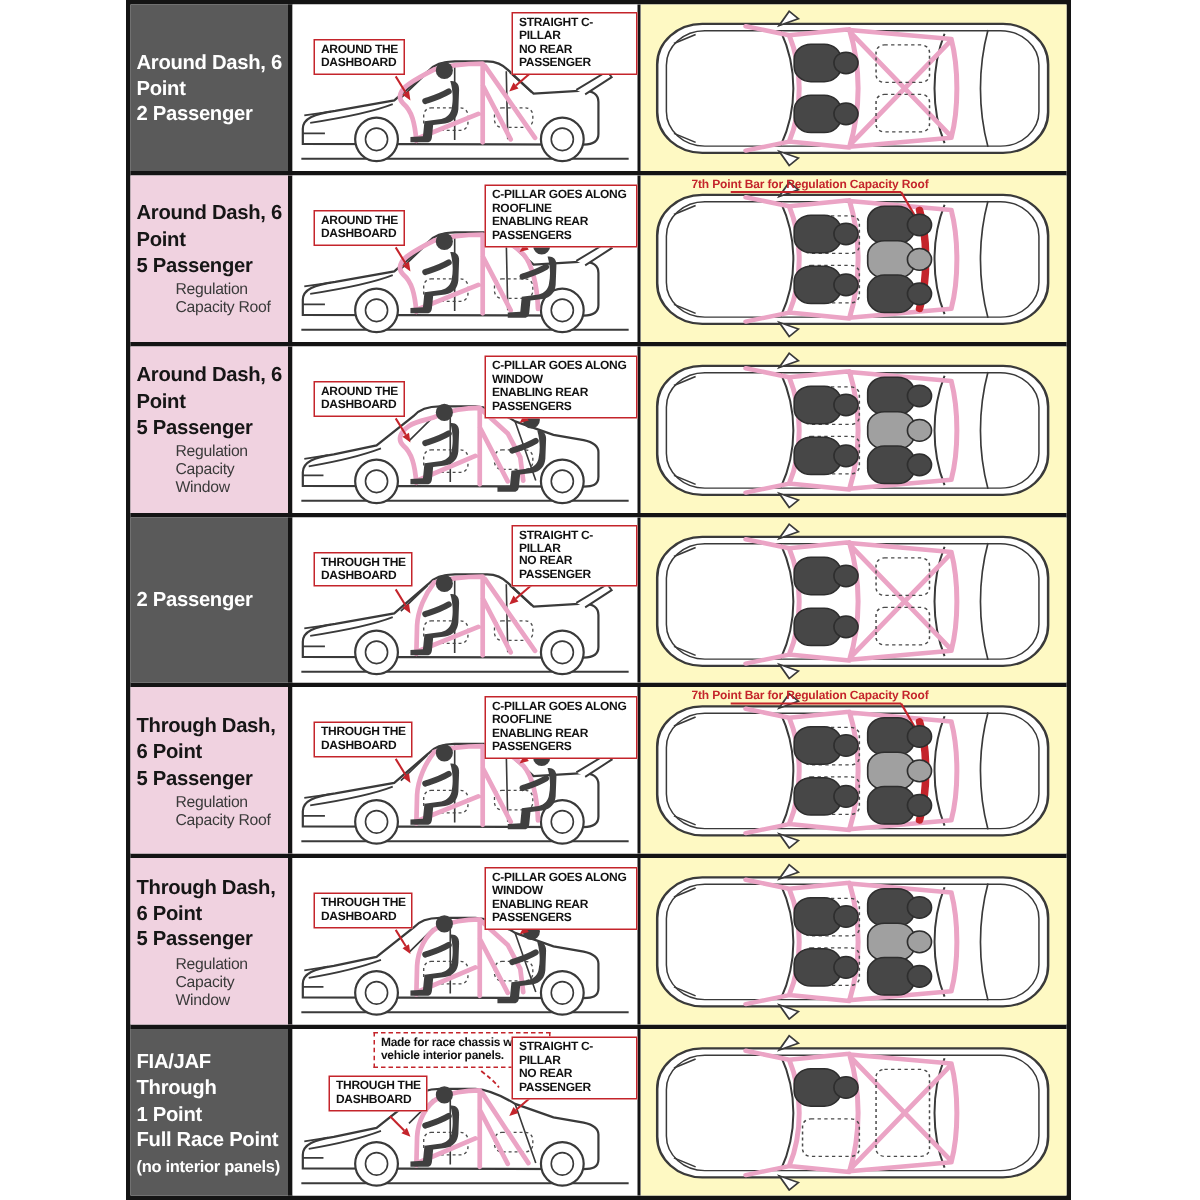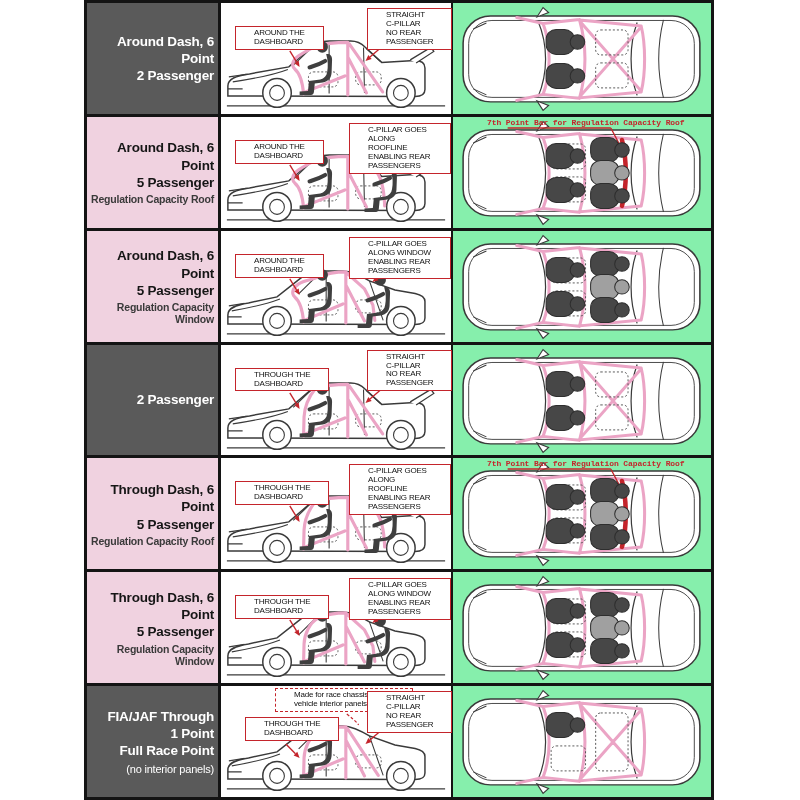--- a/index.html
+++ b/index.html
@@ -10,35 +10,35 @@
     --ink:#141414;
     --carline:#3a3a3a;
   }
   *{box-sizing:border-box;margin:0;padding:0;}
   html,body{width:800px;height:800px;background:#fff;overflow:hidden;
     font-family:"Liberation Sans","DejaVu Sans",sans-serif;}
   #chart{position:absolute;left:84px;top:0;width:630px;height:800px;
     border:3px solid var(--ink);display:flex;flex-direction:column;background:#fff;}
   .row{flex:1;display:flex;border-bottom:3px solid var(--ink);min-height:0;}
   .row:last-child{border-bottom:none;}
-  .label-cell{width:134px;border-right:3px solid var(--ink);display:flex;
-    flex-direction:column;justify-content:center;text-align:right;padding:2px 4px;}
+  .label-cell{width:108px;border-right:3px solid var(--ink);display:flex;
+    flex-direction:column;justify-content:center;text-align:left;padding:2px 4px;}
   .label-cell .line{font-size:13.5px;font-weight:bold;line-height:1.28;letter-spacing:-0.2px;}
   .label-cell .sub{font-size:10.5px;margin-top:2px;letter-spacing:-0.2px;}
   .label-cell .line:empty,.label-cell .sub:empty{display:none;}
   .label-cell.gray{background:var(--gray);color:#fff;}
-  .label-cell.gray .sub{color:#fff;font-weight:normal;font-size:11px;margin-top:4px;}
+  .label-cell.gray .sub{color:#fff;font-weight:bold;font-size:11px;margin-top:4px;}
   .label-cell.pink{background:var(--labelpink);color:#161616;}
-  .label-cell.pink .sub{color:#3a3a3a;font-weight:700;}
+  .label-cell.pink .sub{color:#3a3a3a;font-weight:400;margin-left:26px;}
   .side-cell{width:232px;position:relative;border-right:2px solid var(--ink);
     background:#fff;z-index:1;overflow:visible;}
-  .top-cell{flex:1;position:relative;background:#86efac;z-index:0;font-family:Liberation Mono, monospace;}
+  .top-cell{flex:1;position:relative;background:#fef9c3;z-index:0;}
   .side-cell svg,.top-cell svg{position:absolute;inset:0;width:100%;height:100%;}
   .note{position:absolute;background:#fff;border:1.6px solid var(--red);color:#111;
-    font-weight:normal;font-size:8px;line-height:1.12;padding:2px 18px;
+    font-weight:bold;font-size:8px;line-height:1.12;padding:2px 4px;
     white-space:pre-line;z-index:3;letter-spacing:-0.2px;}
   .note:empty{display:none;}
   .note.dash{left:14px;top:23px;}
   .side-cell.has-race .note.dash{left:24px;top:31px;}
   .note.pillar{left:146px;top:5px;}
   .note.pillar.wide{left:128px;top:6px;}
   .note.race{left:54px;top:2px;border-style:dashed;}
   .red-note{position:absolute;top:1px;left:34px;color:var(--red);font-size:8px;
     font-weight:bold;z-index:2;white-space:nowrap;letter-spacing:-0.1px;}
   .red-note:empty{display:none;}

